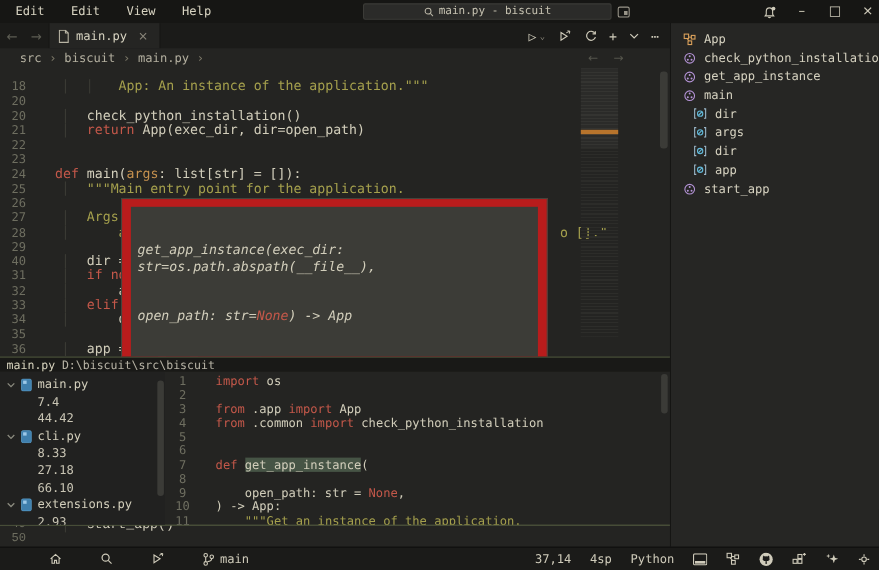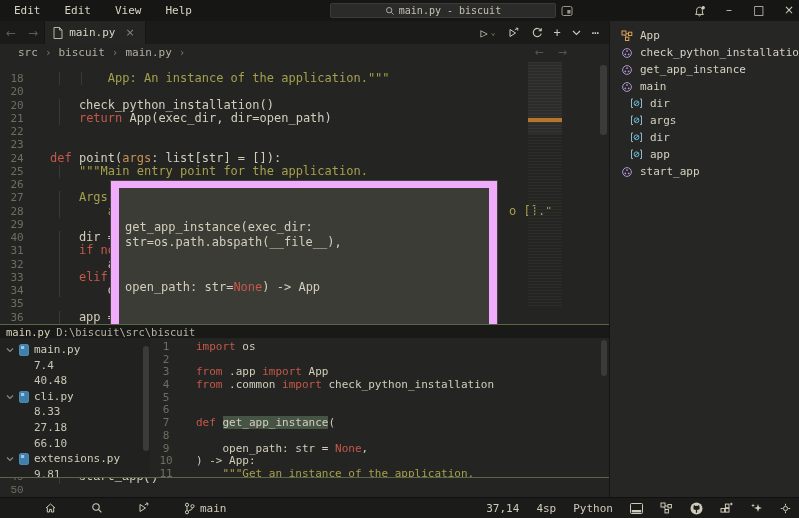--- a/index.html
+++ b/index.html
@@ -53,21 +53,21 @@
   
   .editor { height:264px; background:#242422; padding-top:12px; overflow:hidden; }
   .minimap { position:absolute; left:528px; top:2px; width:34px; height:244px;
     background:repeating-linear-gradient(180deg,#2e2e2b 0 1px, transparent 1px 3px);
     opacity:.9; }
   .mm-view { position:absolute; left:0; top:0; width:34px; height:72px; background:rgba(255,255,255,0.045); }
   .mm-hl { position:absolute; left:0; top:56px; width:34px; height:4px; background:#c87e2e; }
   .v-scroll { position:absolute; width:7px; background:#3b3b37; border-radius:3px; }
 
   
-  .tooltip { position:absolute; left:110px; top:120px; width:388px; background:#f0abfc; border:1px solid #44443c; padding:7px 8px 9px 8px; z-index:5; }
+  .tooltip { position:absolute; left:110px; top:120px; width:388px; background:#b91c1c; border:1px solid #44443c; padding:7px 8px 9px 8px; z-index:5;font-style:italic; }
   .sig { background:#3c3c37; padding:2px 6px; font-size:12px; line-height:15px; white-space:pre-wrap; color:#d2cebb; }
 
   
   .peek-header { height:14px; background:#191917; border-top:1px solid #5c6647; display:flex; align-items:center; gap:6px; font-size:10.5px; padding-left:6px; }
   .peek-header .file { color:#d8d4be; }
   .peek-header .path { color:#b8b4a6; }
   .peek-body { height:140px; display:flex; border-bottom:1px solid #5c6647; background:#242422; }
   .peek-tree { width:150px; background:#212120; padding-top:4px; position:relative; font-size:11px; overflow:hidden; flex:none; }
   .tree-row { height:15.6px; display:flex; align-items:center; gap:5px; padding-left:6px; color:#d2cebb; }
   .tree-ref { height:15.6px; line-height:15.6px; padding-left:34px; color:#c9c5b4; }
@@ -184,21 +184,21 @@
       </div>
 
       <div class="editor code-area">
         <div>
             <div class="line"><span class="num">18</span><span class="code"><span class="guide" style="left: 9px;"></span><span class="guide" style="left: 31px;"></span><span class="tok-str">        App: An instance of the application."""</span></span></div>
             <div class="line"><span class="num">20</span><span class="code"></span></div>
             <div class="line"><span class="num">20</span><span class="code"><span class="guide" style="left: 9px;"></span><span class="tok">    check_python_installation()</span></span></div>
             <div class="line"><span class="num">21</span><span class="code"><span class="guide" style="left: 9px;"></span><span class="tok">    </span><span class="tok-kw">return</span><span class="tok"> App(exec_dir, dir=open_path)</span></span></div>
             <div class="line"><span class="num">22</span><span class="code"></span></div>
             <div class="line"><span class="num">23</span><span class="code"></span></div>
-            <div class="line"><span class="num">24</span><span class="code"><span class="tok-kw">def </span><span class="tok">point(</span><span class="tok-arg">args</span><span class="tok">: list[str] = []):</span></span></div>
+            <div class="line"><span class="num">24</span><span class="code"><span class="tok-kw">def </span><span class="tok">main(</span><span class="tok-arg">args</span><span class="tok">: list[str] = []):</span></span></div>
             <div class="line"><span class="num">25</span><span class="code"><span class="guide" style="left: 9px;"></span><span class="tok">    </span><span class="tok-str">"""Main entry point for the application.</span></span></div>
             <div class="line"><span class="num">26</span><span class="code"></span></div>
             <div class="line"><span class="num">27</span><span class="code"><span class="guide" style="left: 9px;"></span><span class="tok">    </span><span class="tok-str">Args:</span></span></div>
             <div class="line"><span class="num">28</span><span class="code"><span class="guide" style="left: 9px;"></span><span class="tok-str">        ar</span><span class="tok-str abs" style="left: 459px;">o []."</span></span></div>
             <div class="line"><span class="num">29</span><span class="code"></span></div>
             <div class="line"><span class="num">40</span><span class="code"><span class="guide" style="left: 9px;"></span><span class="tok">    dir = </span></span></div>
             <div class="line"><span class="num">31</span><span class="code"><span class="guide" style="left: 9px;"></span><span class="tok">    </span><span class="tok-kw">if</span><span class="tok"> </span><span class="tok-kw">not</span></span></div>
             <div class="line"><span class="num">32</span><span class="code"><span class="guide" style="left: 9px;"></span><span class="tok">        ar</span></span></div>
             <div class="line"><span class="num">33</span><span class="code"><span class="guide" style="left: 9px;"></span><span class="tok">    </span><span class="tok-kw">elif</span><span class="tok"> l</span></span></div>
             <div class="line"><span class="num">34</span><span class="code"><span class="guide" style="left: 9px;"></span><span class="tok">        di</span></span></div>
@@ -235,21 +235,21 @@
                 </span>
                 <span>
                   <svg width="10" height="12">
                     <rect x="0.5" y="0.5" width="9" height="11" rx="1.5" fill="#3f7fad" stroke="#5da0cc" stroke-width=".7"></rect>
                     <rect x="2" y="2" width="3.2" height="3" fill="#9cc8e8"></rect>
                   </svg>
                 </span>
                 <span>main.py</span>
               </div>
               <div class="tree-ref">7.4</div>
-              <div class="tree-ref">40.48</div>
+              <div class="tree-ref">44.42</div>
               <div class="tree-row">
                 <span>
                   <svg width="8" height="8" viewBox="0 0 8 8">
                     <path d="M1 2.5 L4 5.5 L7 2.5" stroke="#8a8a7e" fill="none" stroke-width="1.2"></path>
                   </svg>
                 </span>
                 <span>
                   <svg width="10" height="12">
                     <rect x="0.5" y="0.5" width="9" height="11" rx="1.5" fill="#3f7fad" stroke="#5da0cc" stroke-width=".7"></rect>
                     <rect x="2" y="2" width="3.2" height="3" fill="#9cc8e8"></rect>
@@ -267,21 +267,21 @@
                   </svg>
                 </span>
                 <span>
                   <svg width="10" height="12">
                     <rect x="0.5" y="0.5" width="9" height="11" rx="1.5" fill="#3f7fad" stroke="#5da0cc" stroke-width=".7"></rect>
                     <rect x="2" y="2" width="3.2" height="3" fill="#9cc8e8"></rect>
                   </svg>
                 </span>
                 <span>extensions.py</span>
               </div>
-              <div class="tree-ref">9.81</div>
+              <div class="tree-ref">2.93</div>
             </div>
           <div class="v-scroll" style="right:1px; left:auto; top:8px; height:105px; width:6px;"></div>
         </div>
         <div class="peek-preview code-area">
           <div>
               <div class="line"><span class="num">1</span><span class="code"><span class="tok-kw">import</span><span class="tok"> os</span></span></div>
               <div class="line"><span class="num">2</span><span class="code"></span></div>
               <div class="line"><span class="num">3</span><span class="code"><span class="tok-kw">from</span><span class="tok"> .app </span><span class="tok-kw">import</span><span class="tok"> App</span></span></div>
               <div class="line"><span class="num">4</span><span class="code"><span class="tok-kw">from</span><span class="tok"> .common </span><span class="tok-kw">import</span><span class="tok"> check_python_installation</span></span></div>
               <div class="line"><span class="num">5</span><span class="code"></span></div>

